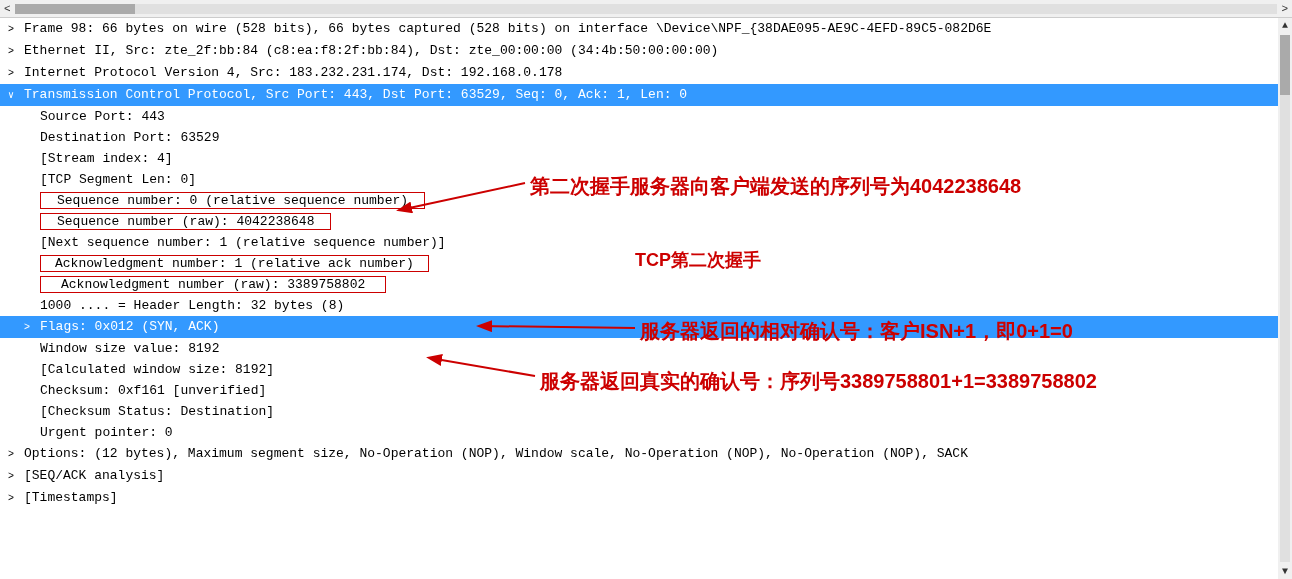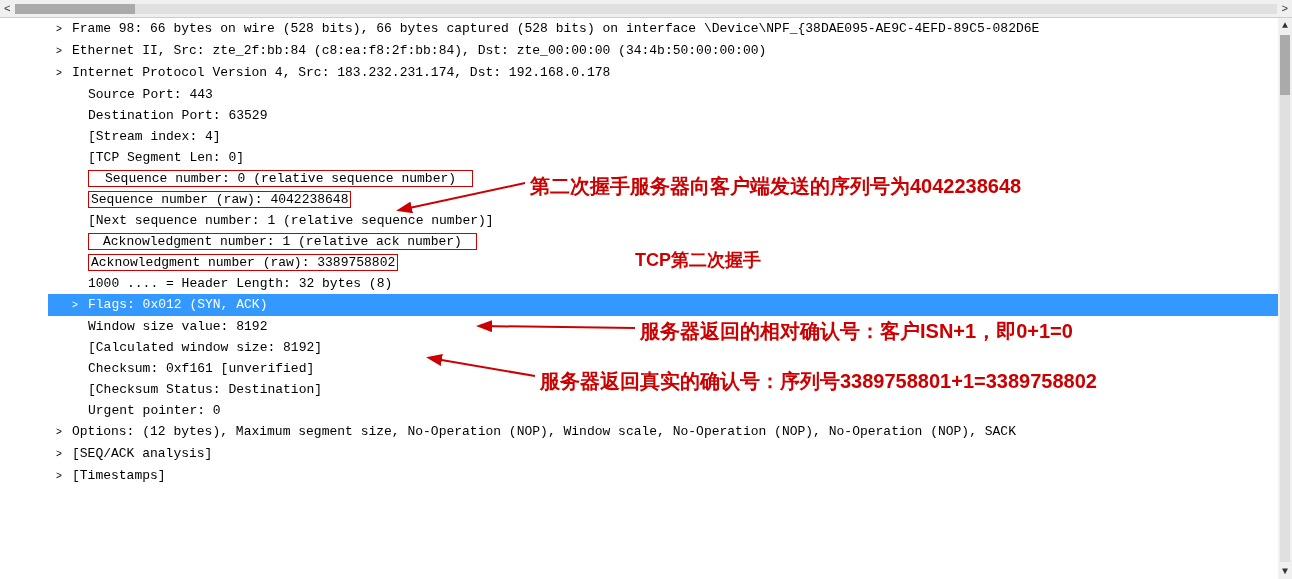--- a/index.html
+++ b/index.html
@@ -50,21 +50,20 @@
       background: #fff;
       position: relative;
     }
 
     .tree-row {
       padding: 1px 4px 1px 8px;
       line-height: 19px;
       white-space: nowrap;
       color: #000;
       position: relative;
-      margin-left: 48px;
     }
     .tree-row.indent1 { padding-left: 24px; }
 
     .expand-arrow {
       display: inline-block;
       width: 14px;
       font-size: 10px;
       cursor: pointer;
       margin-right: 2px;
     }
@@ -138,29 +137,30 @@
     <div class="thumb"></div>
   </div>
   <span class="arrow">&gt;</span>
 </div>
 
 <div class="packet-tree" id="tree-container">
 
 <div class="tree-row" id="row1"><span class="expand-arrow">&gt;</span><span>Frame 98: 66 bytes on wire (528 bits), 66 bytes captured (528 bits) on interface \Device\NPF_{38DAE095-AE9C-4EFD-89C5-082D6E</span></div>
     <div class="tree-row" id="row2"><span class="expand-arrow">&gt;</span><span>Ethernet II, Src: zte_2f:bb:84 (c8:ea:f8:2f:bb:84), Dst: zte_00:00:00 (34:4b:50:00:00:00)</span></div>
     <div class="tree-row" id="row3"><span class="expand-arrow">&gt;</span><span>Internet Protocol Version 4, Src: 183.232.231.174, Dst: 192.168.0.178</span></div>
+    <div class="tree-row" id="row4" style="background-color: rgb(51, 153, 255); color: rgb(255, 255, 255);"><span class="expand-arrow">∨</span><span>Transmission Control Protocol, Src Port: 443, Dst Port: 63529, Seq: 0, Ack: 1, Len: 0</span></div>
     <div class="tree-row indent1" id="row5"><span class="expand-arrow"> </span><span>Source Port: 443</span></div>
     <div class="tree-row indent1" id="row6"><span class="expand-arrow"> </span><span>Destination Port: 63529</span></div>
     <div class="tree-row indent1" id="row7"><span class="expand-arrow"> </span><span>[Stream index: 4]</span></div>
     <div class="tree-row indent1" id="row8"><span class="expand-arrow"> </span><span>[TCP Segment Len: 0]</span></div>
     <div class="tree-row indent1" id="row9"><span class="expand-arrow"> </span><span style="border:1.5px solid #cc0000; padding:0 16px;">Sequence number: 0    (relative sequence number)</span></div>
-    <div class="tree-row indent1" id="row10"><span class="expand-arrow"> </span><span style="border:1.5px solid #cc0000; padding:0 2px;">Sequence number (raw): 4042238648</span></div>
+    <div class="tree-row indent1" id="row10"><span class="expand-arrow"> </span><span style="border:1.5px solid #cc0000; padding:0 16px;">Sequence number (raw): 4042238648</span></div>
     <div class="tree-row indent1" id="row11"><span class="expand-arrow"> </span><span>[Next sequence number: 1    (relative sequence number)]</span></div>
     <div class="tree-row indent1" id="row12"><span class="expand-arrow"> </span><span style="border:1.5px solid #cc0000; padding:0 14px;text-align:right;">Acknowledgment number: 1    (relative ack number)</span></div>
-    <div class="tree-row indent1" id="row13"><span class="expand-arrow"> </span><span style="border:1.5px solid #cc0000; padding:0 2px;">Acknowledgment number (raw): 3389758802</span></div>
+    <div class="tree-row indent1" id="row13"><span class="expand-arrow"> </span><span style="border:1.5px solid #cc0000; padding:0 20px;">Acknowledgment number (raw): 3389758802</span></div>
     <div class="tree-row indent1" id="row14"><span class="expand-arrow"> </span><span>1000 .... = Header Length: 32 bytes (8)</span></div>
     <div class="tree-row indent1" id="row15" style="background-color: rgb(51, 153, 255); color: rgb(255, 255, 255);"><span class="expand-arrow">&gt;</span><span>Flags: 0x012 (SYN, ACK)</span></div>
     <div class="tree-row indent1" id="row16"><span class="expand-arrow"> </span><span>Window size value: 8192</span></div>
     <div class="tree-row indent1" id="row17"><span class="expand-arrow"> </span><span>[Calculated window size: 8192]</span></div>
     <div class="tree-row indent1" id="row18"><span class="expand-arrow"> </span><span>Checksum: 0xf161 [unverified]</span></div>
     <div class="tree-row indent1" id="row19"><span class="expand-arrow"> </span><span>[Checksum Status: Destination]</span></div>
     <div class="tree-row indent1" id="row20"><span class="expand-arrow"> </span><span>Urgent pointer: 0</span></div>
     <div class="tree-row" id="row21"><span class="expand-arrow">&gt;</span><span>Options: (12 bytes), Maximum segment size, No-Operation (NOP), Window scale, No-Operation (NOP), No-Operation (NOP), SACK</span></div>
     <div class="tree-row" id="row22"><span class="expand-arrow">&gt;</span><span>[SEQ/ACK analysis]</span></div>
     <div class="tree-row" id="row23"><span class="expand-arrow">&gt;</span><span>[Timestamps]</span></div>

